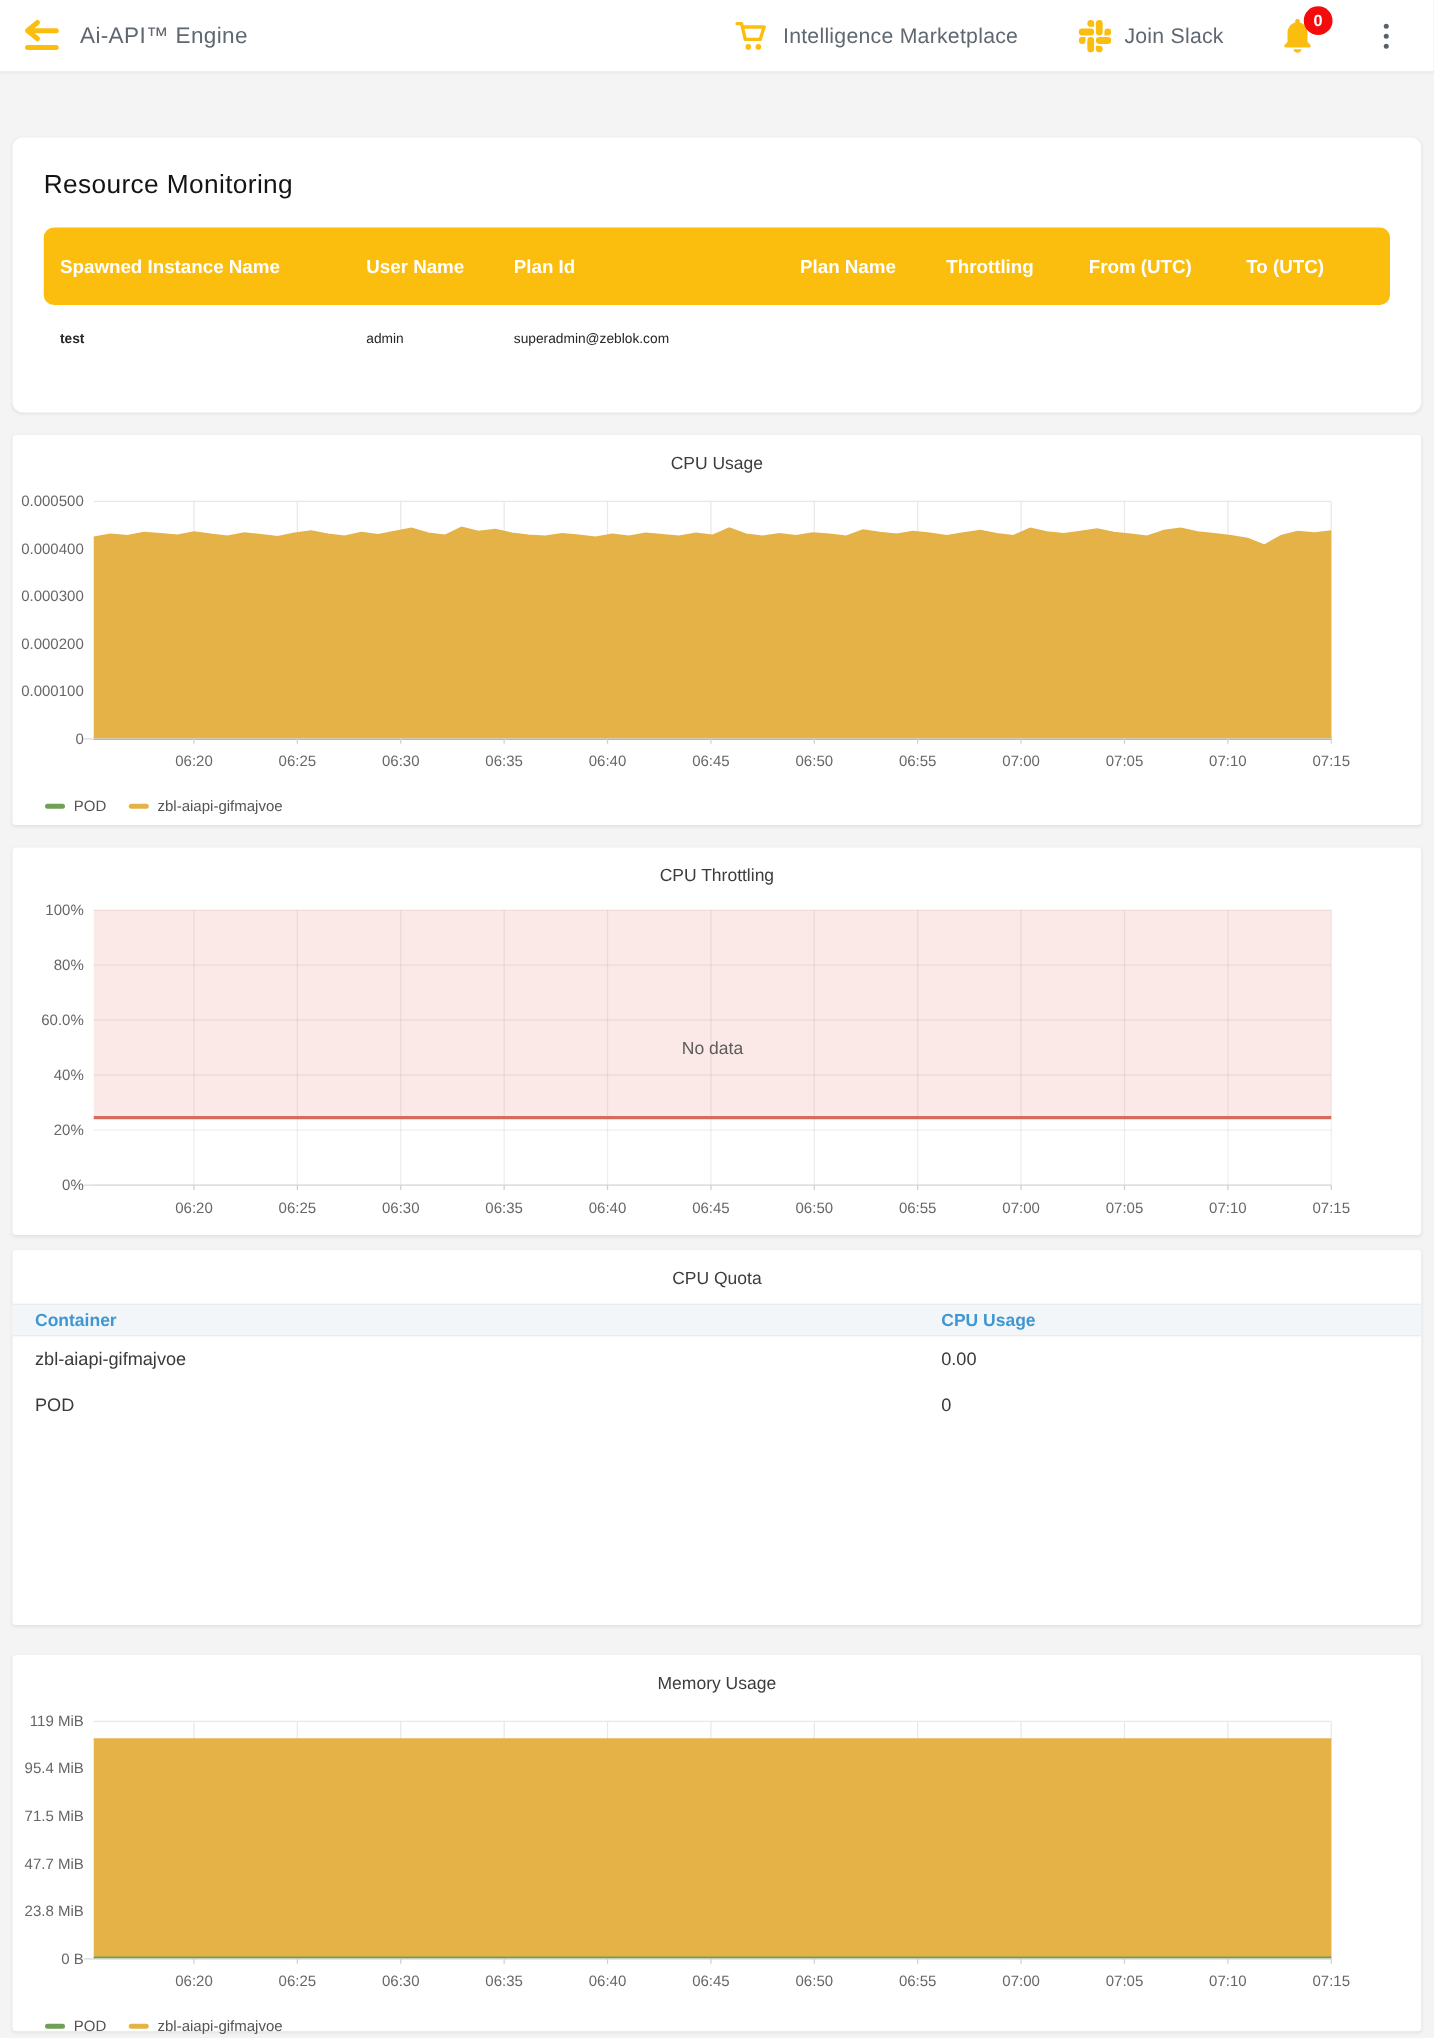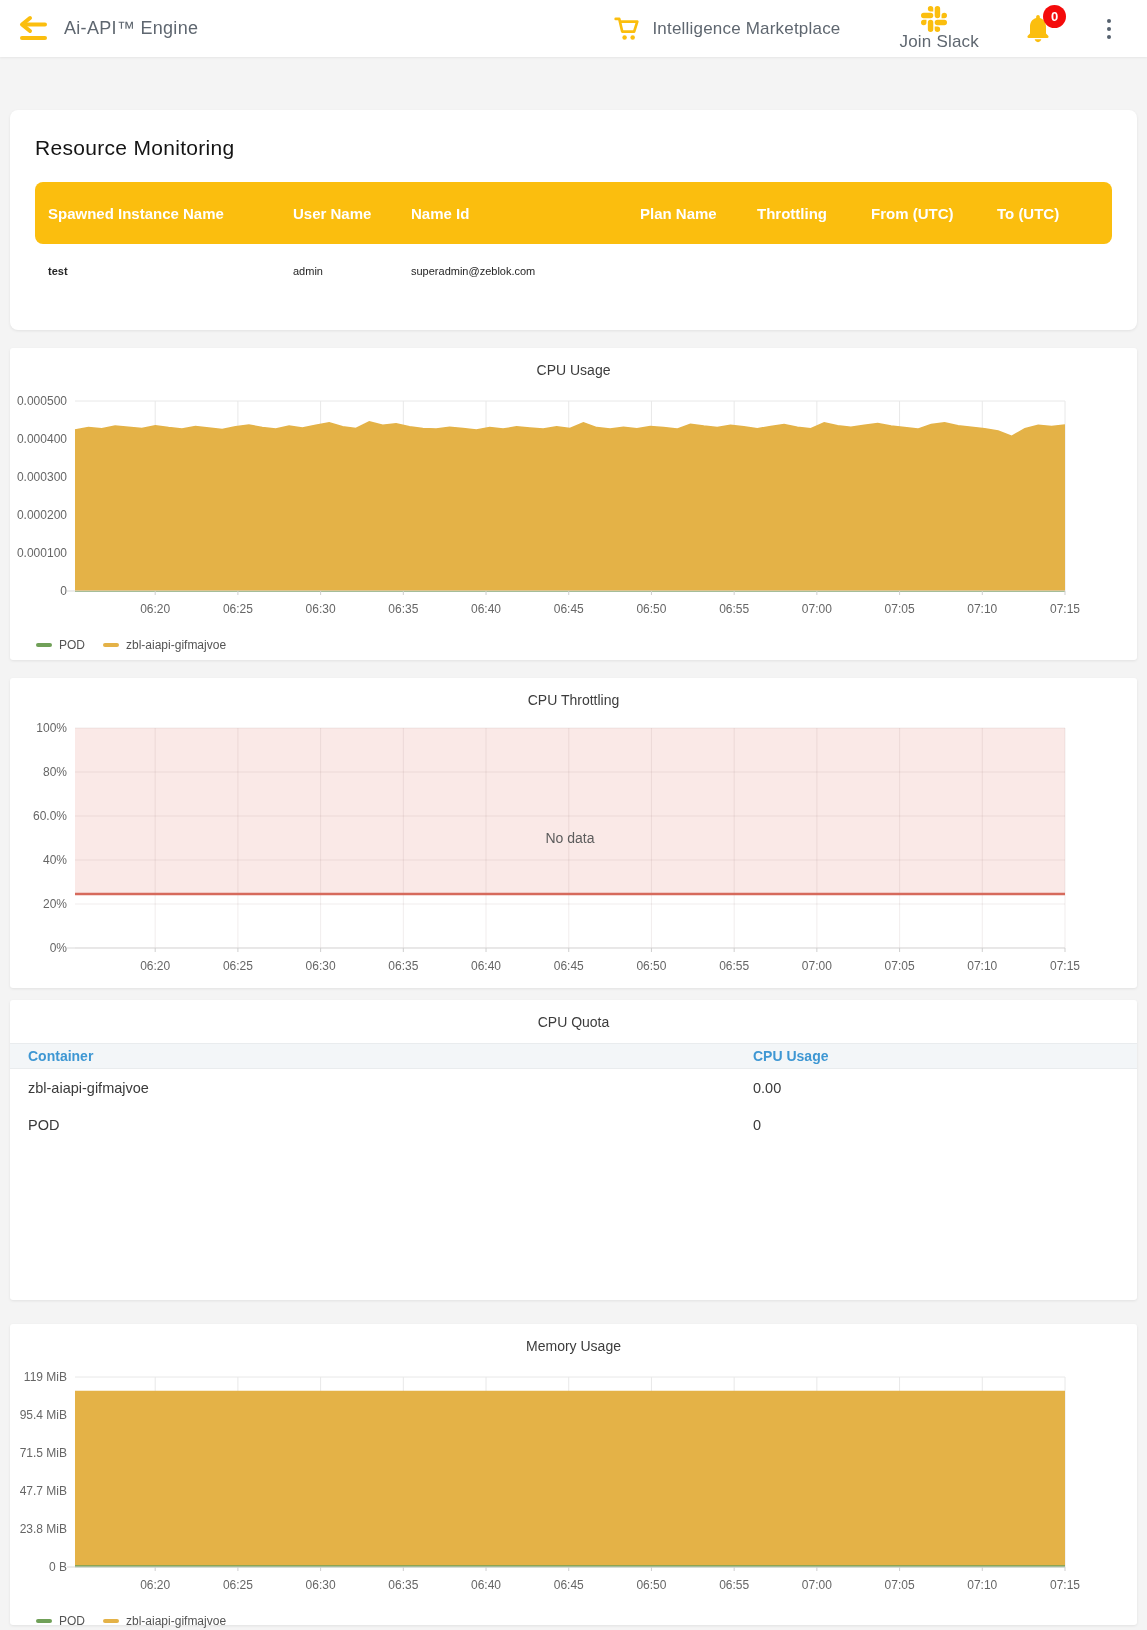--- a/index.html
+++ b/index.html
@@ -11,21 +11,21 @@
   
   .topbar {
     height:57px; background:#fff; display:flex; align-items:center;
     justify-content:space-between; padding:0 30px 0 18px;
     box-shadow:0 1px 2px rgba(0,0,0,.06); position:relative; z-index:2;
   }
   .tb-left { display:flex; align-items:center; }
   .brand { font-size:18px; color:#5f6770; margin-left:16px; letter-spacing:.3px; }
   .tb-right { display:flex; align-items:center; }
   .tb-item { display:flex; align-items:center; cursor:pointer;justify-content:center; }
-  .tb-item span.lbl { font-size:17px; color:#5f6770; margin-left:11px; letter-spacing:.2px; } .gap48 { margin-left:48px;flex-direction:column; } .gap44 { margin-left:44px; }
+  .tb-item span.lbl { font-size:17px; color:#5f6770; margin-left:11px; letter-spacing:.2px; } .gap48 { margin-left:48px; } .gap44 { margin-left:44px; }
   .bell-wrap { position:relative; width:34px; height:34px; cursor:pointer; }
   .badge {
     position:absolute; top:-7px; right:-9px; min-width:23px; height:23px; border-radius:12px;
     background:#f40b0b; color:#fff; font-size:13px; font-weight:bold;
     display:flex; align-items:center; justify-content:center; padding:0 6px;
   }
   .kebab { display:flex; flex-direction:column; align-items:center; cursor:pointer; padding:4px 6px; }
   .kebab i { width:4px; height:4px; border-radius:50%; background:#56616e; margin:2px 0; }
   
   main { padding:0 10px; }
@@ -115,21 +115,21 @@
 </header>
 
 <main>
 
   <section class="card card-res">
     <h1 class="res-title">Resource Monitoring</h1>
     <div class="res-table">
       <div class="res-head">
         <div class="rc c1">Spawned Instance Name</div>
         <div class="rc c2">User Name</div>
-        <div class="rc c3">Name Id</div>
+        <div class="rc c3">Plan Id</div>
         <div class="rc c4">Plan Name</div>
         <div class="rc c5">Throttling</div>
         <div class="rc c6">From (UTC)</div>
         <div class="rc c7">To (UTC)</div>
       </div>
       <div class="res-row">
         <div class="rc c1 cell-strong">test</div>
         <div class="rc c2">admin</div>
         <div class="rc c3">superadmin@zeblok.com</div>
         <div class="rc c4"></div>

